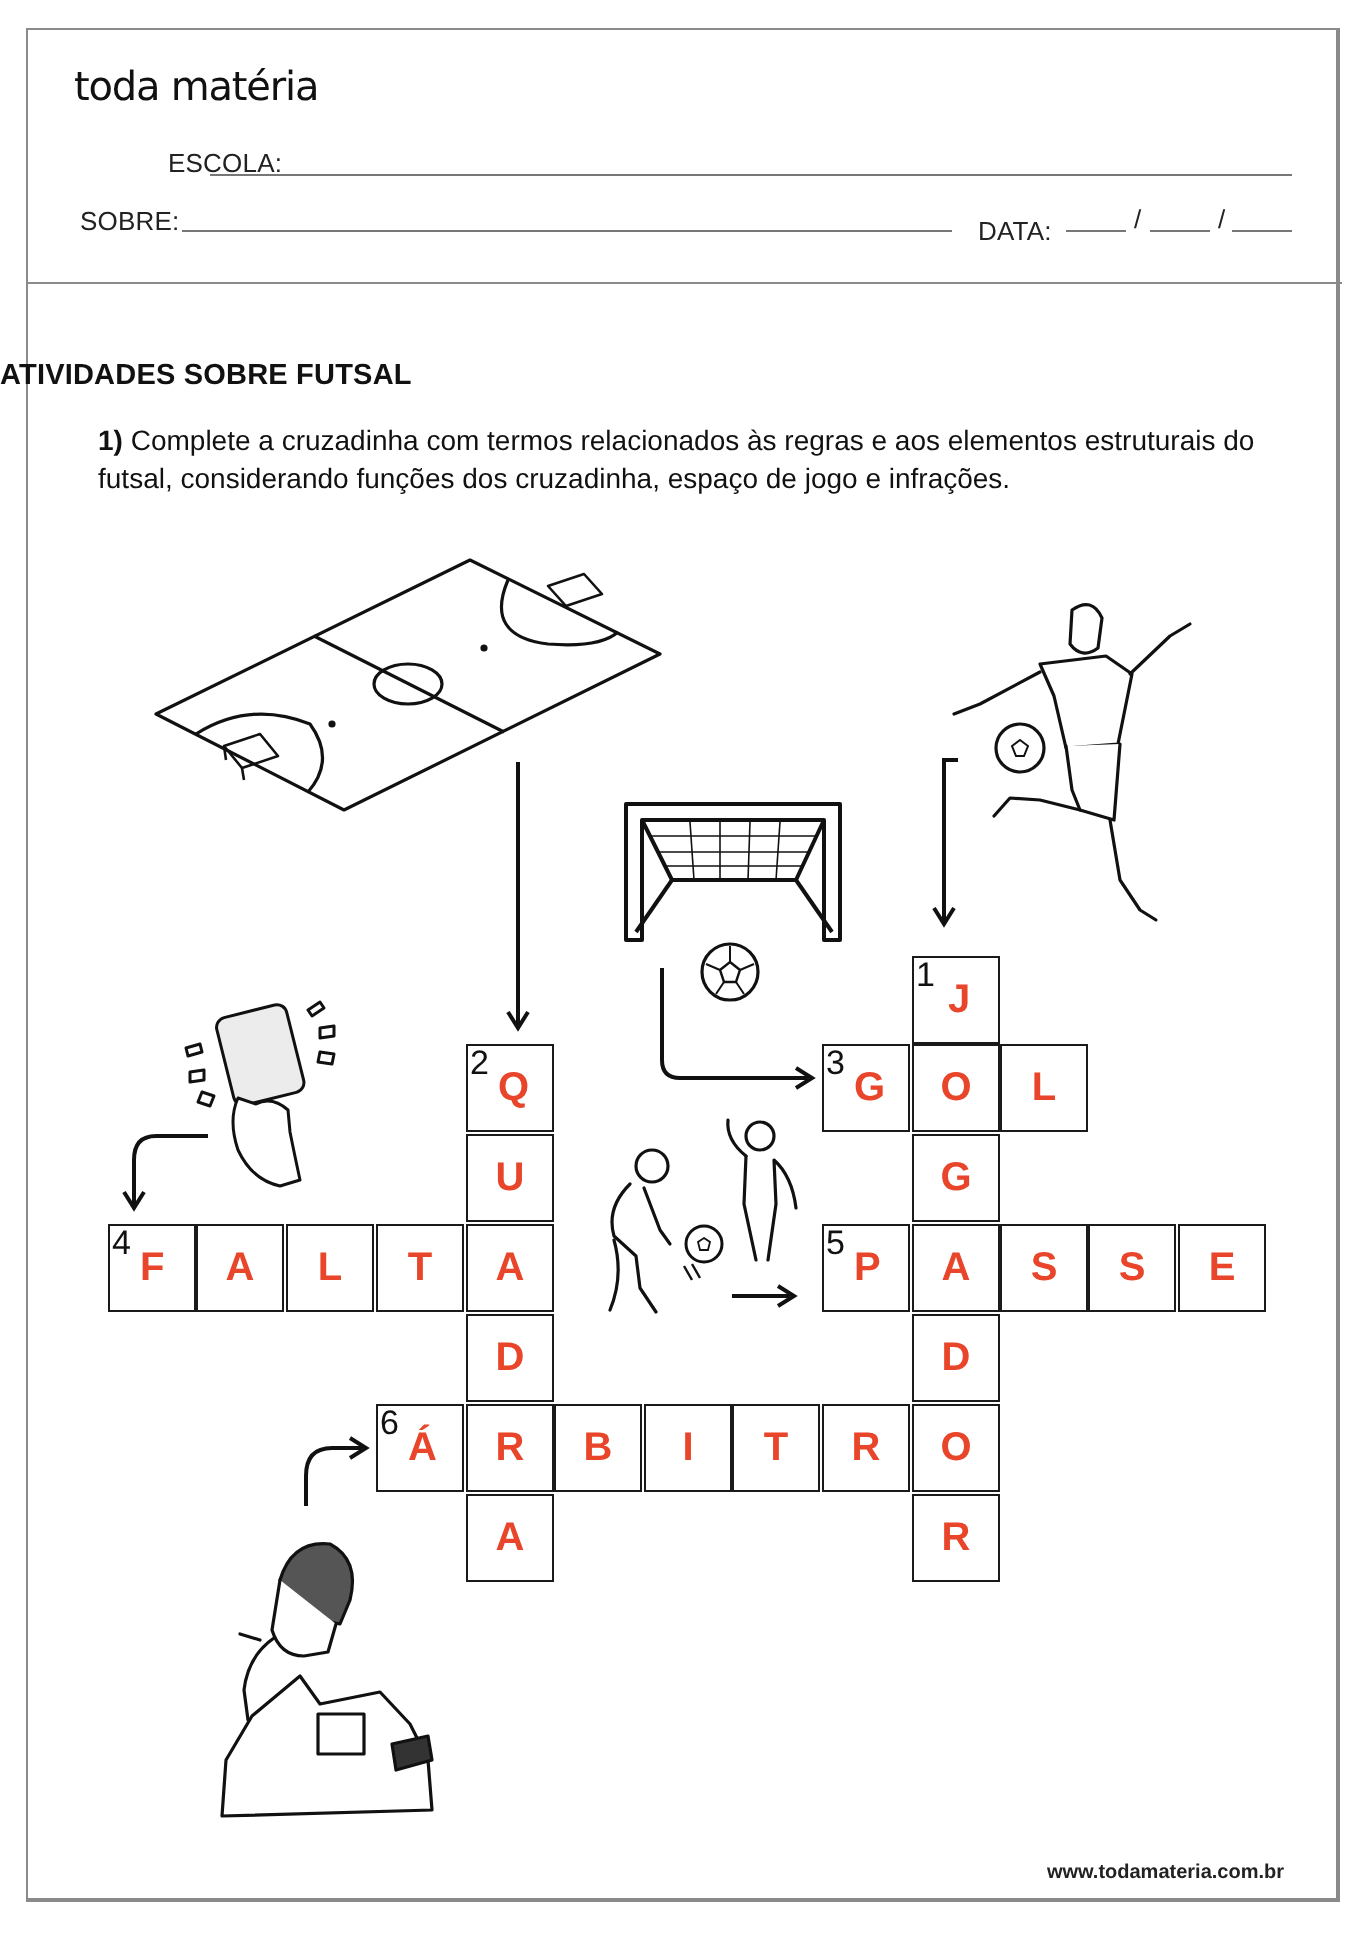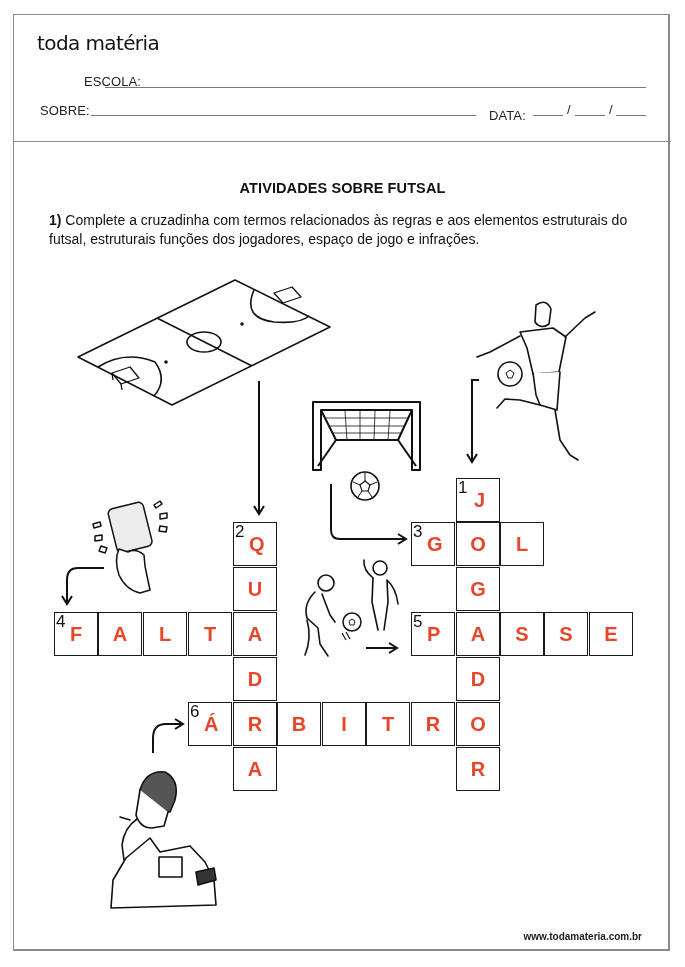--- a/index.html
+++ b/index.html
@@ -2,21 +2,21 @@
 <html><head>
 <meta charset="utf-8">
 <style>
   html, body { margin:0; padding:0; background:#ffffff; }
   body { width:685px; height:967px; position:relative; overflow:hidden; font-family:"Liberation Sans", "DejaVu Sans", sans-serif; color:#1a1a1a; }
   .frame { position:absolute; left:13px; top:14px; width:657px; height:937px; border:1.5px solid #8a8a8a; border-right-width:2.5px; border-bottom-width:2px; box-sizing:border-box; }
   .header-divider { position:absolute; left:13px; top:141px; width:658px; height:0; border-top:1.5px solid #8a8a8a; }
   .logo { position:absolute; left:37px; top:31px; font-family:"DejaVu Sans", sans-serif; font-size:20px; letter-spacing:-0.6px; color:#111; font-weight:normal; }
   .field-label { position:absolute; font-size:13px; color:#222; letter-spacing:0.1px; }
   .field-line { position:absolute; height:0; border-top:1px solid #777; }
-  .title { position:absolute; left:0; width:685px; top:180px; text-align:center; font-size:14.5px; font-weight:bold; letter-spacing:0.1px; color:#111; }
+  .title { position:absolute; left:0; width:685px; top:180px; text-align:left; font-size:14.5px; font-weight:bold; letter-spacing:0.1px; color:#111; }
   .instruction { position:absolute; left:49px; top:211px; width:600px; font-size:14px; line-height:19px; color:#111; }
   .instruction b { font-weight:bold; }
   .cell { position:absolute; width:44px; height:44px; border:1.5px solid #1a1a1a; box-sizing:border-box; background:#fff; display:flex; align-items:center; justify-content:center; font-size:20px; font-weight:bold; color:#e8452a; font-family:"Liberation Sans", sans-serif; }
   .cell .num { position:absolute; left:-13px; top:2px; font-size:17px; color:#111; font-weight:normal; }
   .cell.numbered { justify-content:flex-start; padding-left:9px; }
   .cell.numbered .num { left:1px; top:-1px; }
   .footer-url { position:absolute; right:43px; top:931px; font-size:10px; font-weight:bold; color:#222; }
   svg.illus { position:absolute; overflow:visible; }
 </style>
 </head>
@@ -34,21 +34,21 @@
 <div class="field-line" style="left:91px; top:115px; width:385px;"></div>
 
 <div class="field-label" style="left:489px; top:108px;">DATA:</div>
 <div class="field-line" style="left:533px; top:115px; width:30px;"></div>
 <div class="field-label" style="left:567px; top:102px;">/</div>
 <div class="field-line" style="left:575px; top:115px; width:30px;"></div>
 <div class="field-label" style="left:609px; top:102px;">/</div>
 <div class="field-line" style="left:616px; top:115px; width:30px;"></div>
 
 <div class="title">ATIVIDADES SOBRE FUTSAL</div>
-<div class="instruction"><b>1)</b><span> Complete a cruzadinha com termos relacionados às regras e aos elementos estruturais do futsal, estruturais funções dos jogadores, espaço de jogo e infrações.</span></div>
+<div class="instruction"><b>1)</b><span> Complete a cruzadinha com termos relacionados às regras e aos elementos estruturais do futsal, considerando funções dos cruzadinha, espaço de jogo e infrações.</span></div>
 
 <svg class="illus" style="left:0;top:0" width="685" height="967">
   <g stroke="#111" stroke-width="1.6" fill="none" stroke-linejoin="round">
     <polygon points="78,357 235,280 330,327 172,405"></polygon>
     <line x1="157" y1="318" x2="252" y2="366"></line>
     <ellipse cx="204" cy="342" rx="17" ry="10"></ellipse>
     <path d="M98,367 Q125,350 155,362 Q168,380 154,396"></path>
     <path d="M254,290 Q242,318 274,322 Q300,324 309,316"></path>
     <g stroke-width="1.3">
       <polygon points="112,373 130,367 139,378 121,384"></polygon>

